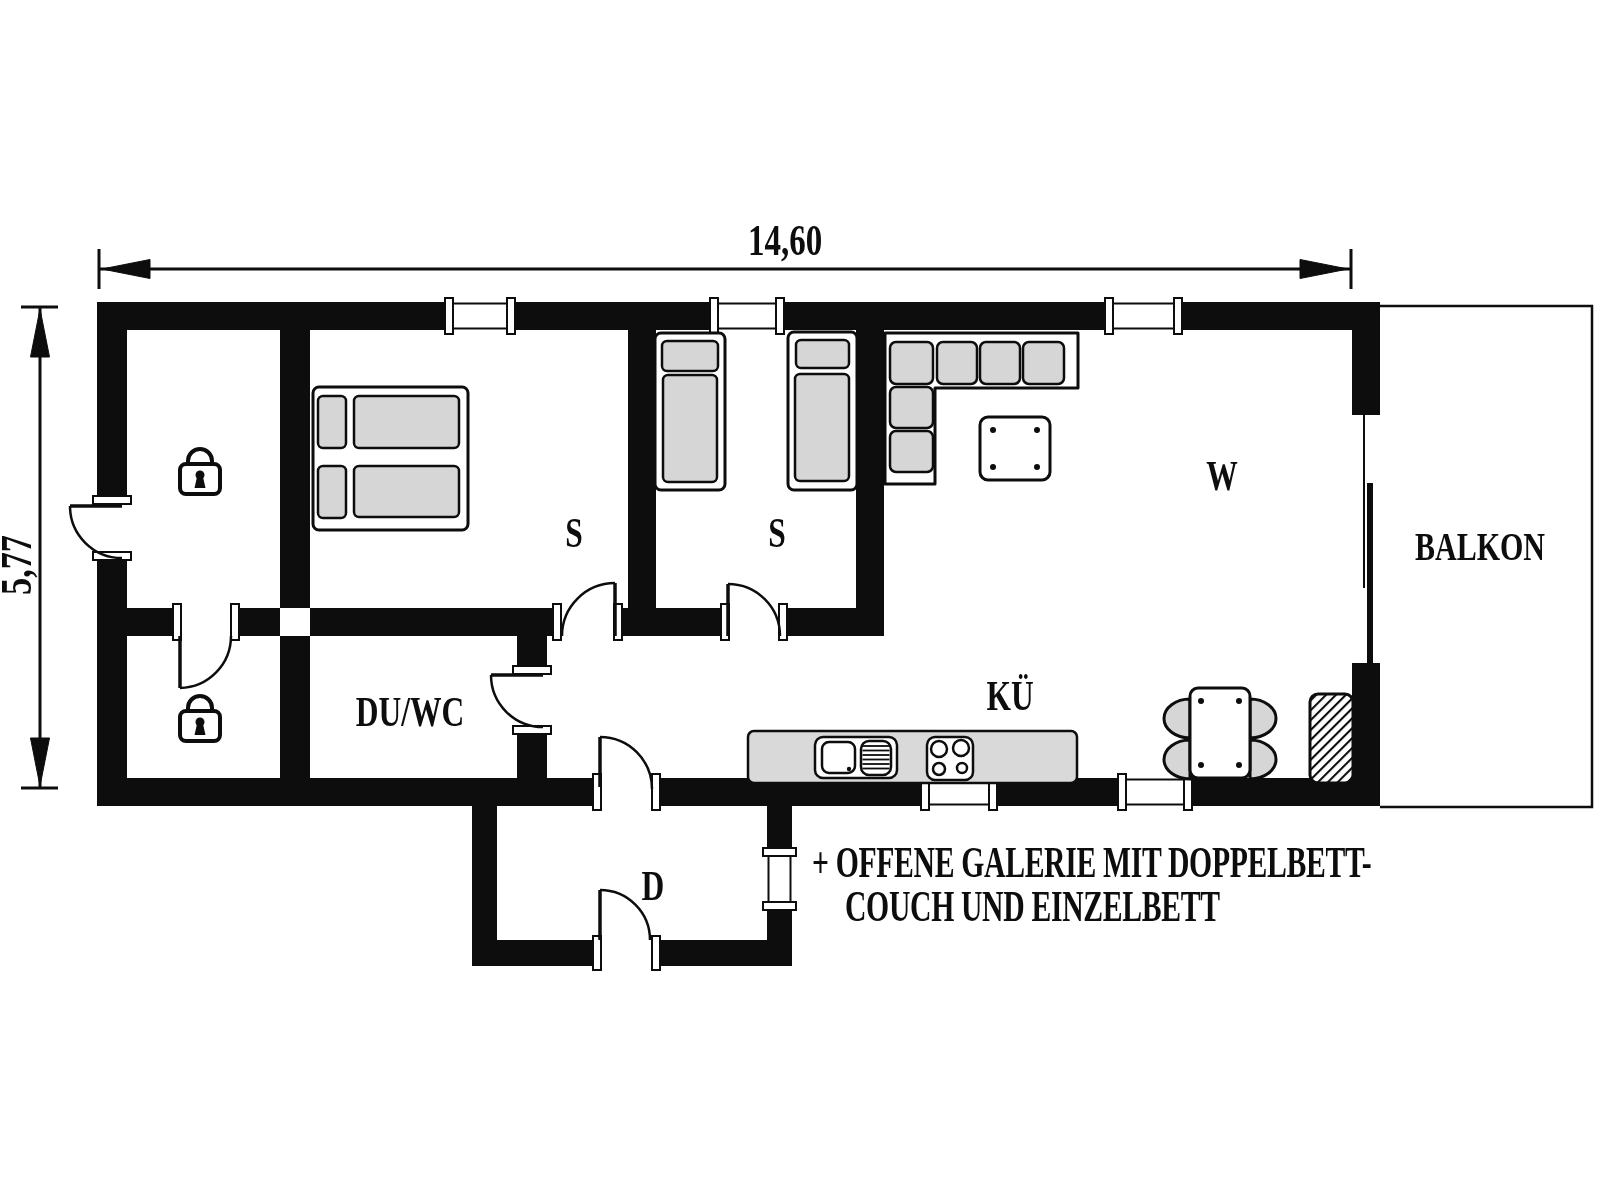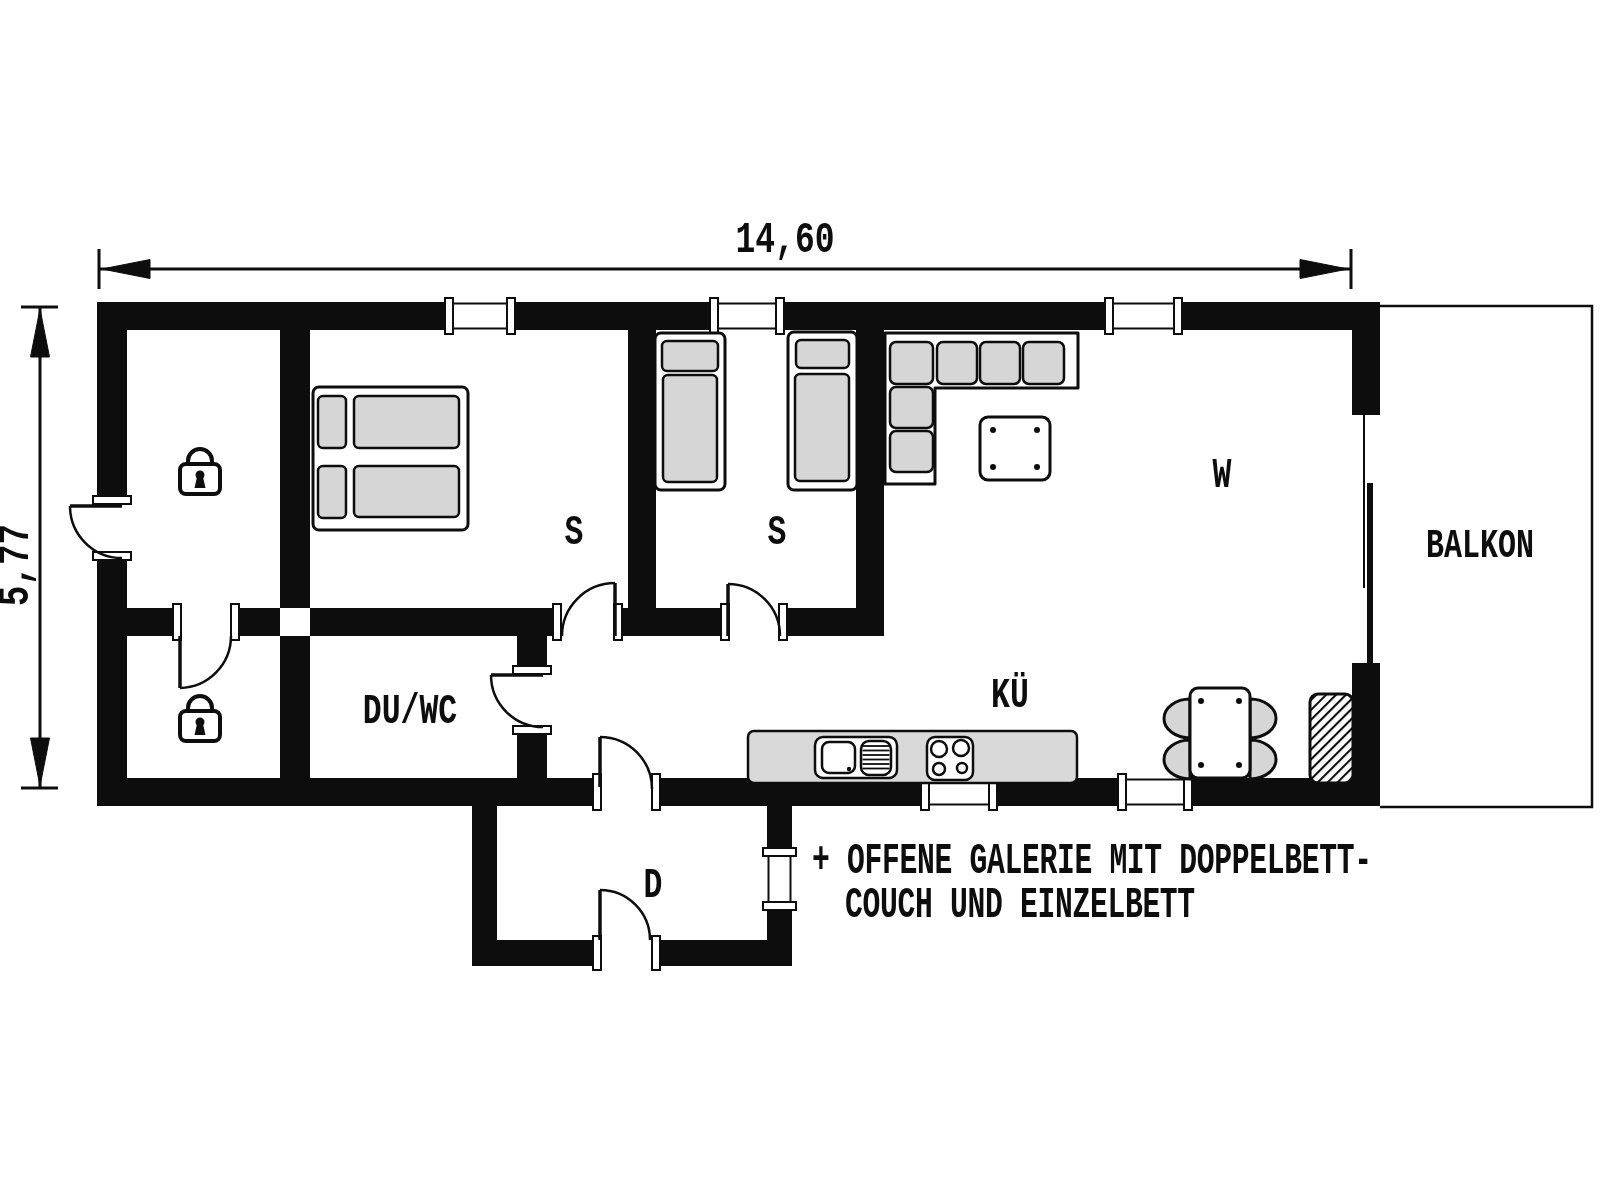--- a/index.html
+++ b/index.html
@@ -1,17 +1,17 @@
 <!DOCTYPE html>
 <html><head>
 <meta charset="utf-8">
 <style>
   html,body{margin:0;padding:0;background:#fff;}
   #stage{position:relative;width:1600px;height:1200px;background:#fff;overflow:hidden;
-         font-family:Liberation Mono, monospace;}
+         font-family:Liberation Serif, serif;}
   #plan-svg{position:absolute;left:0;top:0;}
   .lbl{position:absolute;color:#0d0d0d;font-weight:bold;font-size:42px;white-space:nowrap;
        transform:translate(-50%,-50%) scaleX(0.75);}
   .lbl-rot{transform:translate(-50%,-50%) rotate(-90deg) scaleX(0.78);}
   .note-line{position:absolute;color:#0d0d0d;font-weight:bold;font-size:45px;white-space:nowrap;
        transform:scaleX(0.66);transform-origin:0 0;letter-spacing:-0.5px;}
 </style>
 </head>
 <body>
 

